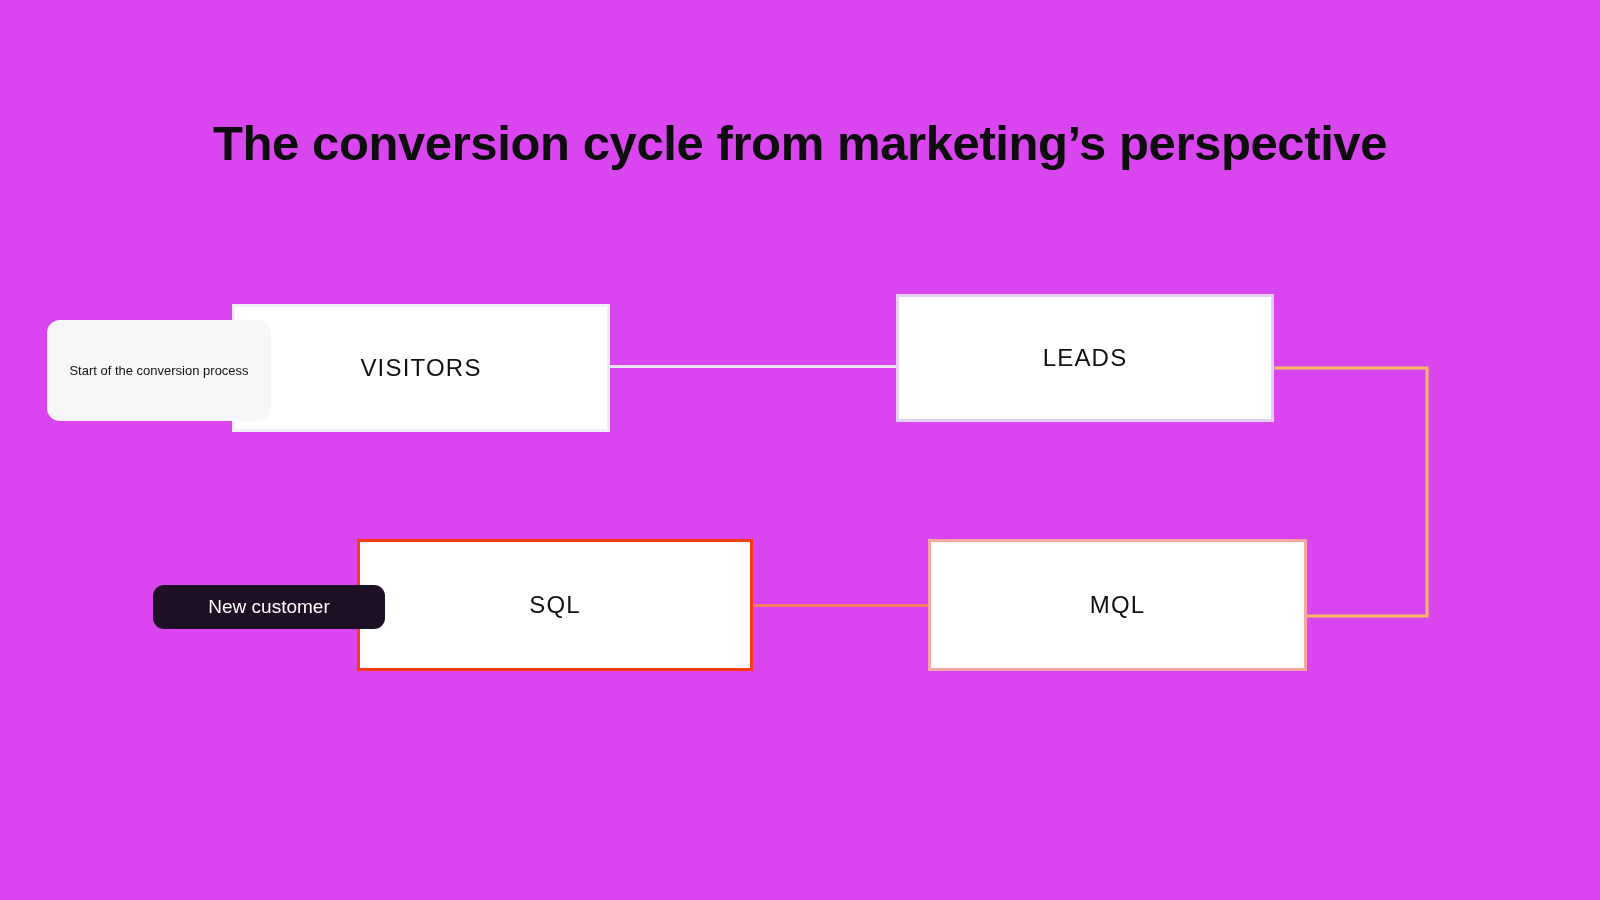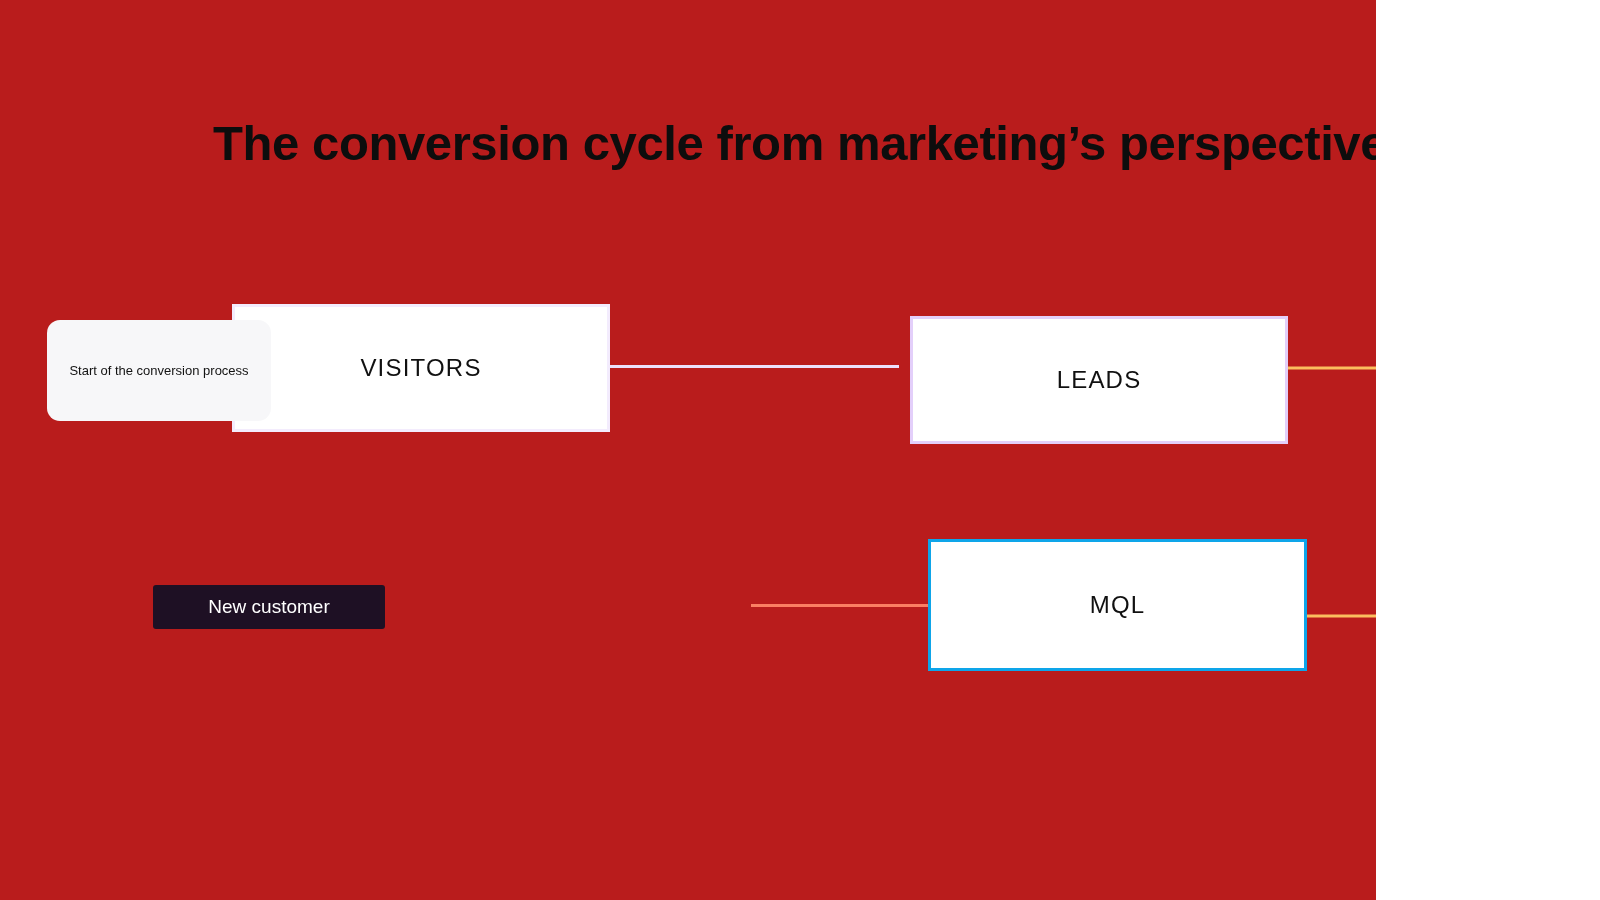--- a/index.html
+++ b/index.html
@@ -6,23 +6,23 @@
     margin: 0;
     padding: 0;
     background: #ffffff;
   }
   body {
     font-family: "Liberation Sans", sans-serif;
     -webkit-font-smoothing: antialiased;
   }
   #slide {
     position: relative;
-    width: 1376px;
+    width: 1600px;
     height: 900px;
-    background: #b91c1c;
+    background: #d946ef;
     overflow: hidden;
   }
 
   
   .slide-title {
     position: absolute;
     left: 0;
     top: 84px;
     width: 1600px;
     text-align: center;
@@ -53,39 +53,38 @@
 
   #node-visitors {
     left: 232px;
     top: 304px;
     width: 378px;
     height: 128px;
     border: 3px solid #f3ecfd;
   }
   #node-leads {
     left: 896px;
-    top: 316px;
+    top: 294px;
     width: 378px;
     height: 128px;
     border: 3px solid #e3cffa;
-    margin-left: 14px;
   }
   #node-sql {
     left: 357px;
     top: 539px;
     width: 396px;
     height: 132px;
     border: 3px solid #fb3b11;
   }
   #node-mql {
     left: 928px;
     top: 539px;
     width: 379px;
     height: 132px;
-    border: 3px solid #0ea5e9;
+    border: 3px solid #fca5a5;
   }
 
   
   .connector {
     position: absolute;
   }
   
   #conn-visitors-leads {
     left: 609px;
     top: 365px;
@@ -129,21 +128,21 @@
     font-size: 13px;
     line-height: 26px;
     padding: 0 14px;
   }
   #chip-new-customer {
     left: 153px;
     top: 585px;
     width: 232px;
     height: 44px;
     background: #1e1024;
-    border-radius: 3px;
+    border-radius: 11px;
     color: #ffffff;
     font-size: 19px;
     line-height: 24px;
     align-items: center;
   }
 </style>
 </head>
 <body>
 
 <div id="slide">
@@ -165,20 +164,23 @@
   </div>
 
   <div class="node" id="node-leads">
     <span class="node-label">LEADS</span>
   </div>
 
   <div class="node" id="node-mql">
     <span class="node-label">MQL</span>
   </div>
 
+  <div class="node" id="node-sql">
+    <span class="node-label">SQL</span>
+  </div>
 
   <div class="chip" id="chip-start">
     <span>Start of the conversion process</span>
   </div>
 
   <div class="chip" id="chip-new-customer">
     <span>New customer</span>
   </div>
 
 </div>

